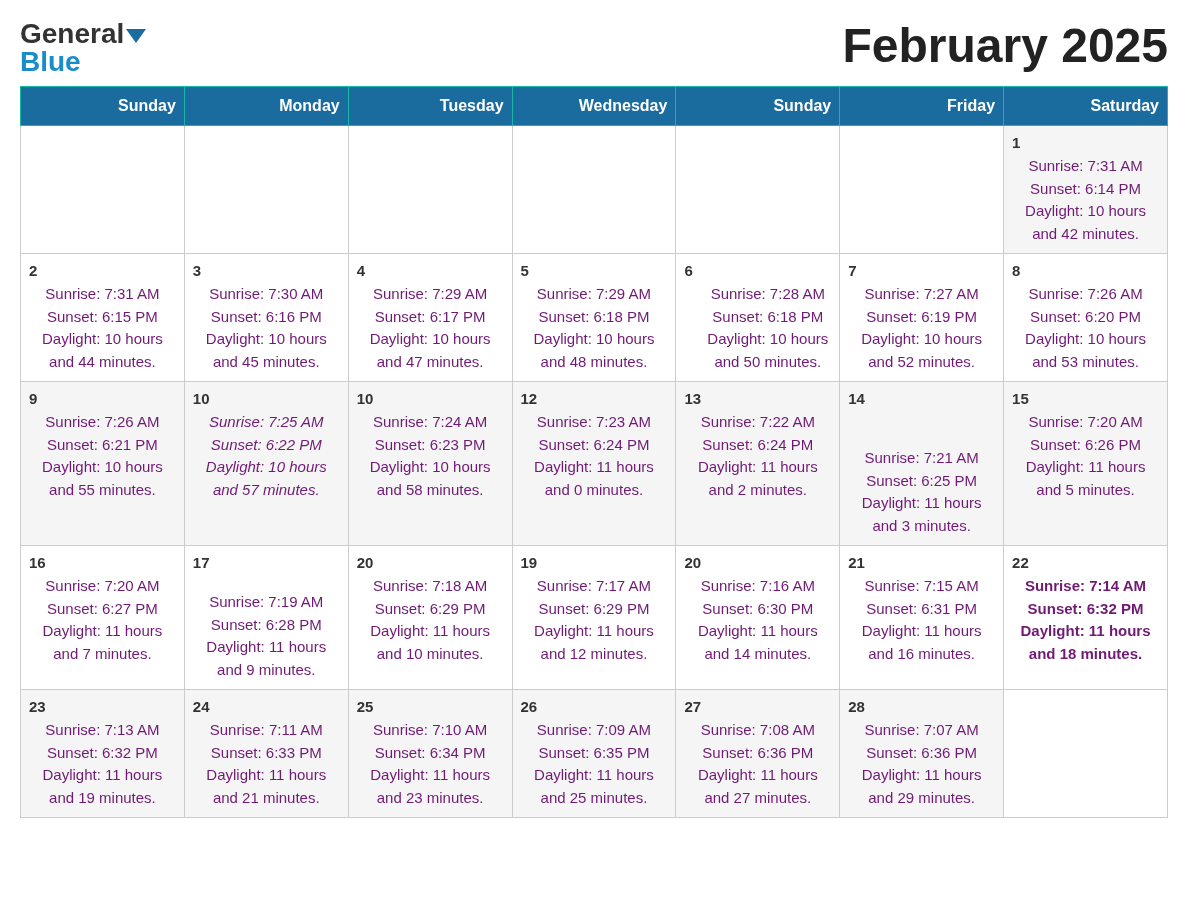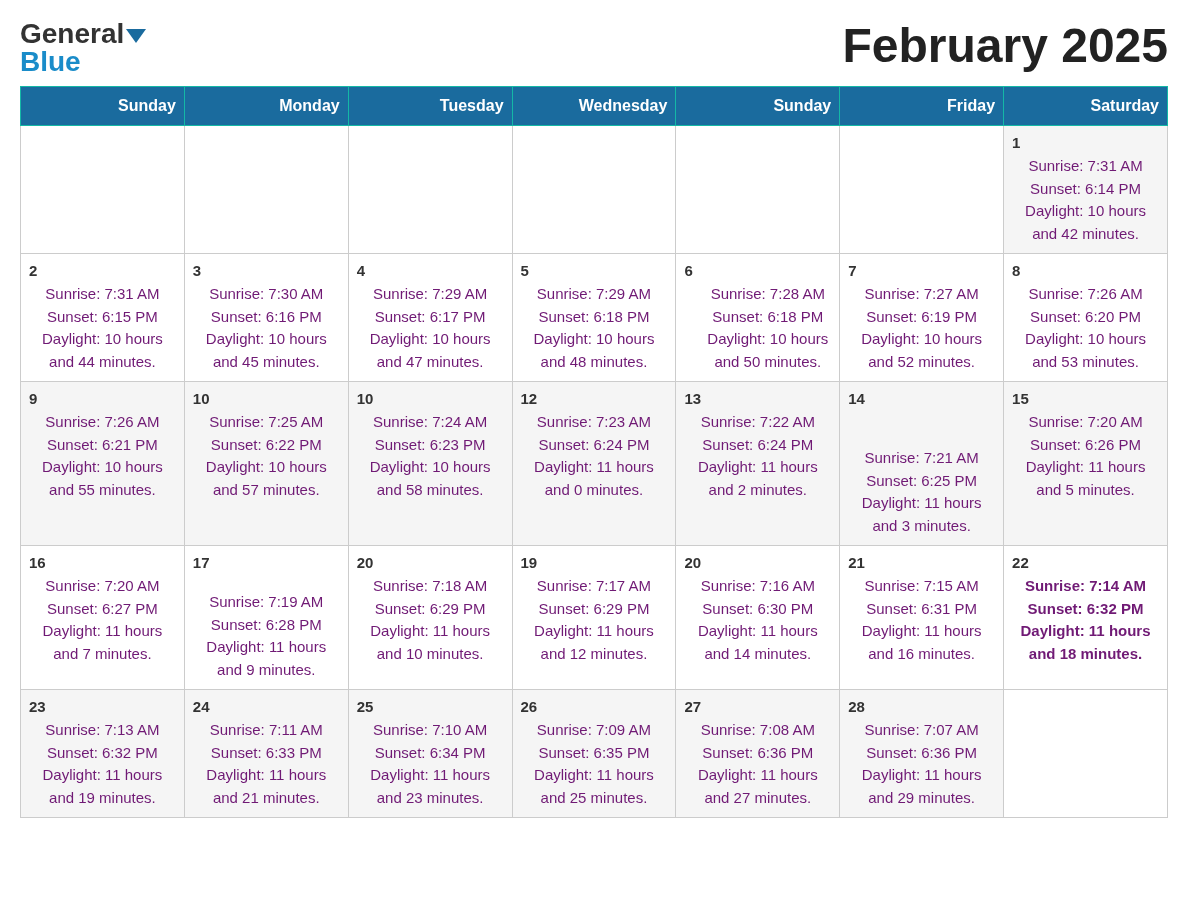--- a/index.html
+++ b/index.html
@@ -190,21 +190,21 @@
       </tr>
       <tr>
         <td>
           <span class="day-num">9</span>
           <div class="day-info" style="white-space: pre-line;">Sunrise: 7:26 AM
 Sunset: 6:21 PM
 Daylight: 10 hours and 55 minutes.</div>
         </td>
         <td>
           <span class="day-num">10</span>
-          <div class="day-info" style="white-space: pre-line;">Sunrise: 7:25 AM
+          <div class="day-info" style="white-space: pre-line; font-style: italic;">Sunrise: 7:25 AM
 Sunset: 6:22 PM
 Daylight: 10 hours and 57 minutes.</div>
         </td>
         <td>
           <span class="day-num">10</span>
           <div class="day-info" style="white-space: pre-line;">Sunrise: 7:24 AM
 Sunset: 6:23 PM
 Daylight: 10 hours and 58 minutes.</div>
         </td>
         <td>

